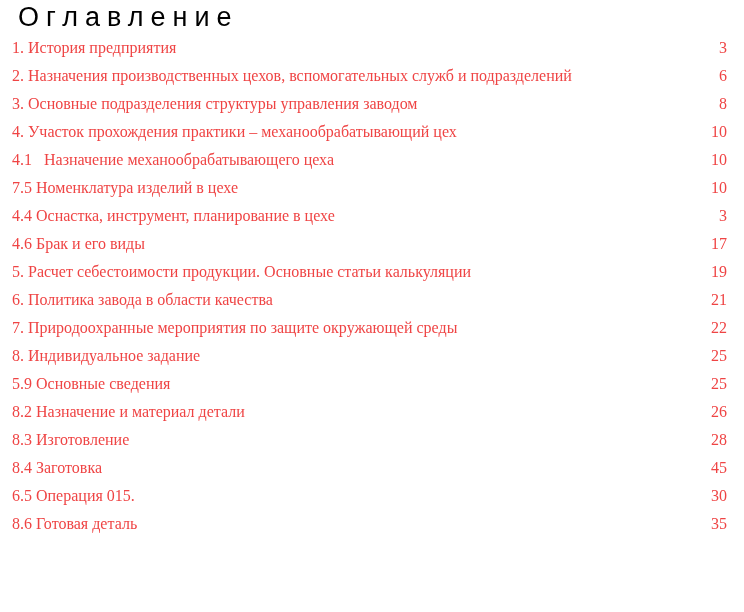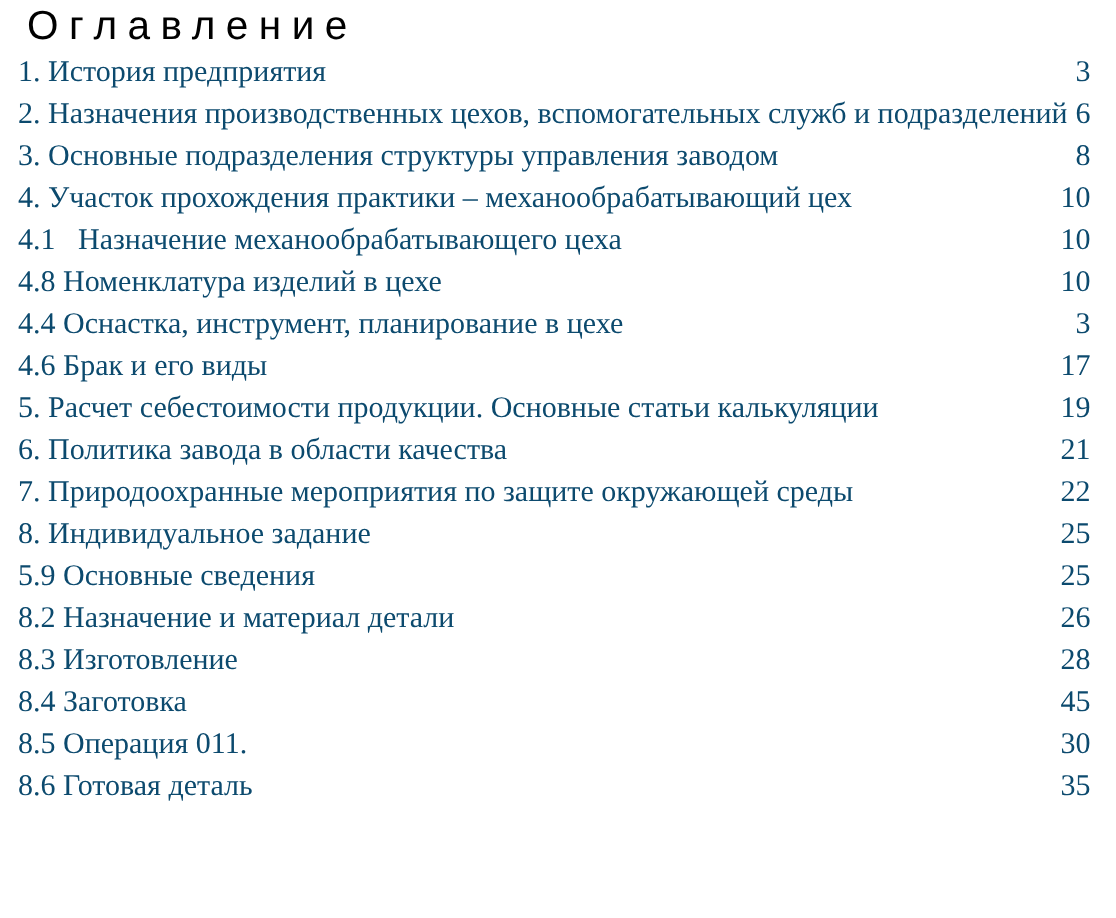--- a/index.html
+++ b/index.html
@@ -26,24 +26,24 @@
     line-height: 30px;
     margin: 0 0 5px 6px;
     color: #000000;
     white-space: nowrap;
   }
   .toc {
     width: 715px;
   }
   .toc-row {
     position: relative;
-    font-size: 20px;
+    font-size: 16px;
     line-height: 22px;
     margin-bottom: 6px;
-    color: #0c4a6e;
+    color: #ef4444;
   }
   .toc-label {
     display: block;
     white-space: pre-wrap;
     padding-left: 25px;
     text-indent: -25px;
   }
   .toc-page {
     position: absolute;
     right: 0;
@@ -72,21 +72,21 @@
       </div>
       <div class="toc-row">
         <span class="toc-label">4. Участок прохождения практики – механообрабатывающий цех</span>
         <span class="toc-page">10</span>
       </div>
       <div class="toc-row">
         <span class="toc-label">4.1   Назначение механообрабатывающего цеха</span>
         <span class="toc-page">10</span>
       </div>
       <div class="toc-row">
-        <span class="toc-label">4.8 Номенклатура изделий в цехе</span>
+        <span class="toc-label">7.5 Номенклатура изделий в цехе</span>
         <span class="toc-page">10</span>
       </div>
       <div class="toc-row">
         <span class="toc-label">4.4 Оснастка, инструмент, планирование в цехе</span>
         <span class="toc-page">3</span>
       </div>
       <div class="toc-row">
         <span class="toc-label">4.6 Брак и его виды</span>
         <span class="toc-page">17</span>
       </div>
@@ -116,21 +116,21 @@
       </div>
       <div class="toc-row">
         <span class="toc-label">8.3 Изготовление</span>
         <span class="toc-page">28</span>
       </div>
       <div class="toc-row">
         <span class="toc-label">8.4 Заготовка</span>
         <span class="toc-page">45</span>
       </div>
       <div class="toc-row">
-        <span class="toc-label">8.5 Операция 011.</span>
+        <span class="toc-label">6.5 Операция 015.</span>
         <span class="toc-page">30</span>
       </div>
       <div class="toc-row">
         <span class="toc-label">8.6 Готовая деталь</span>
         <span class="toc-page">35</span>
       </div>
     </div>
 </div>
 
 </body></html>

